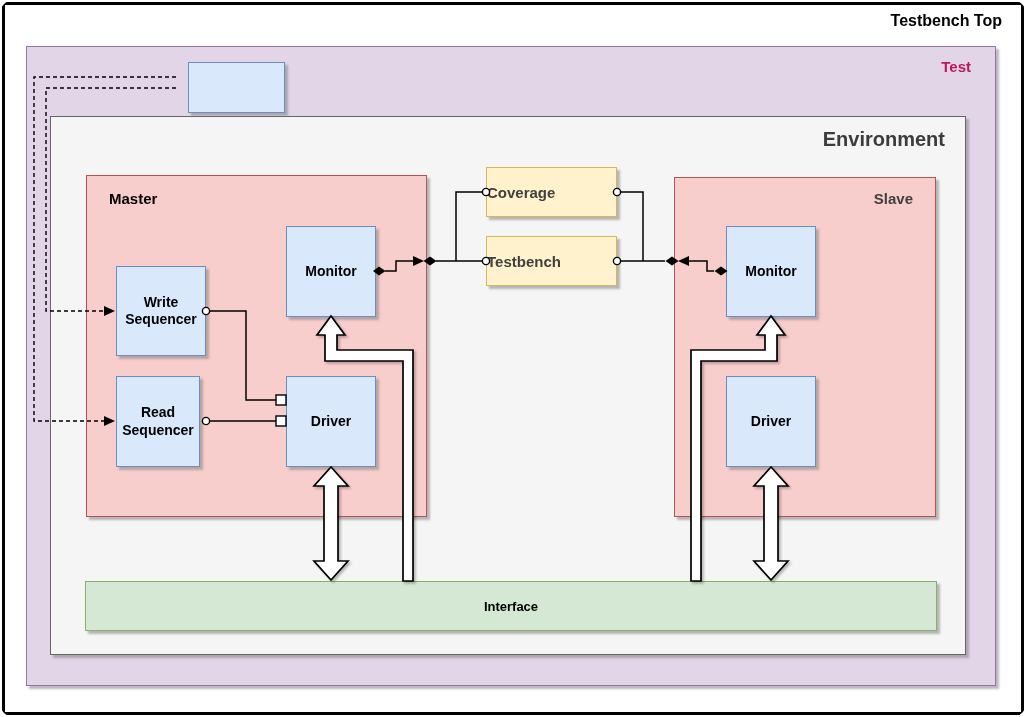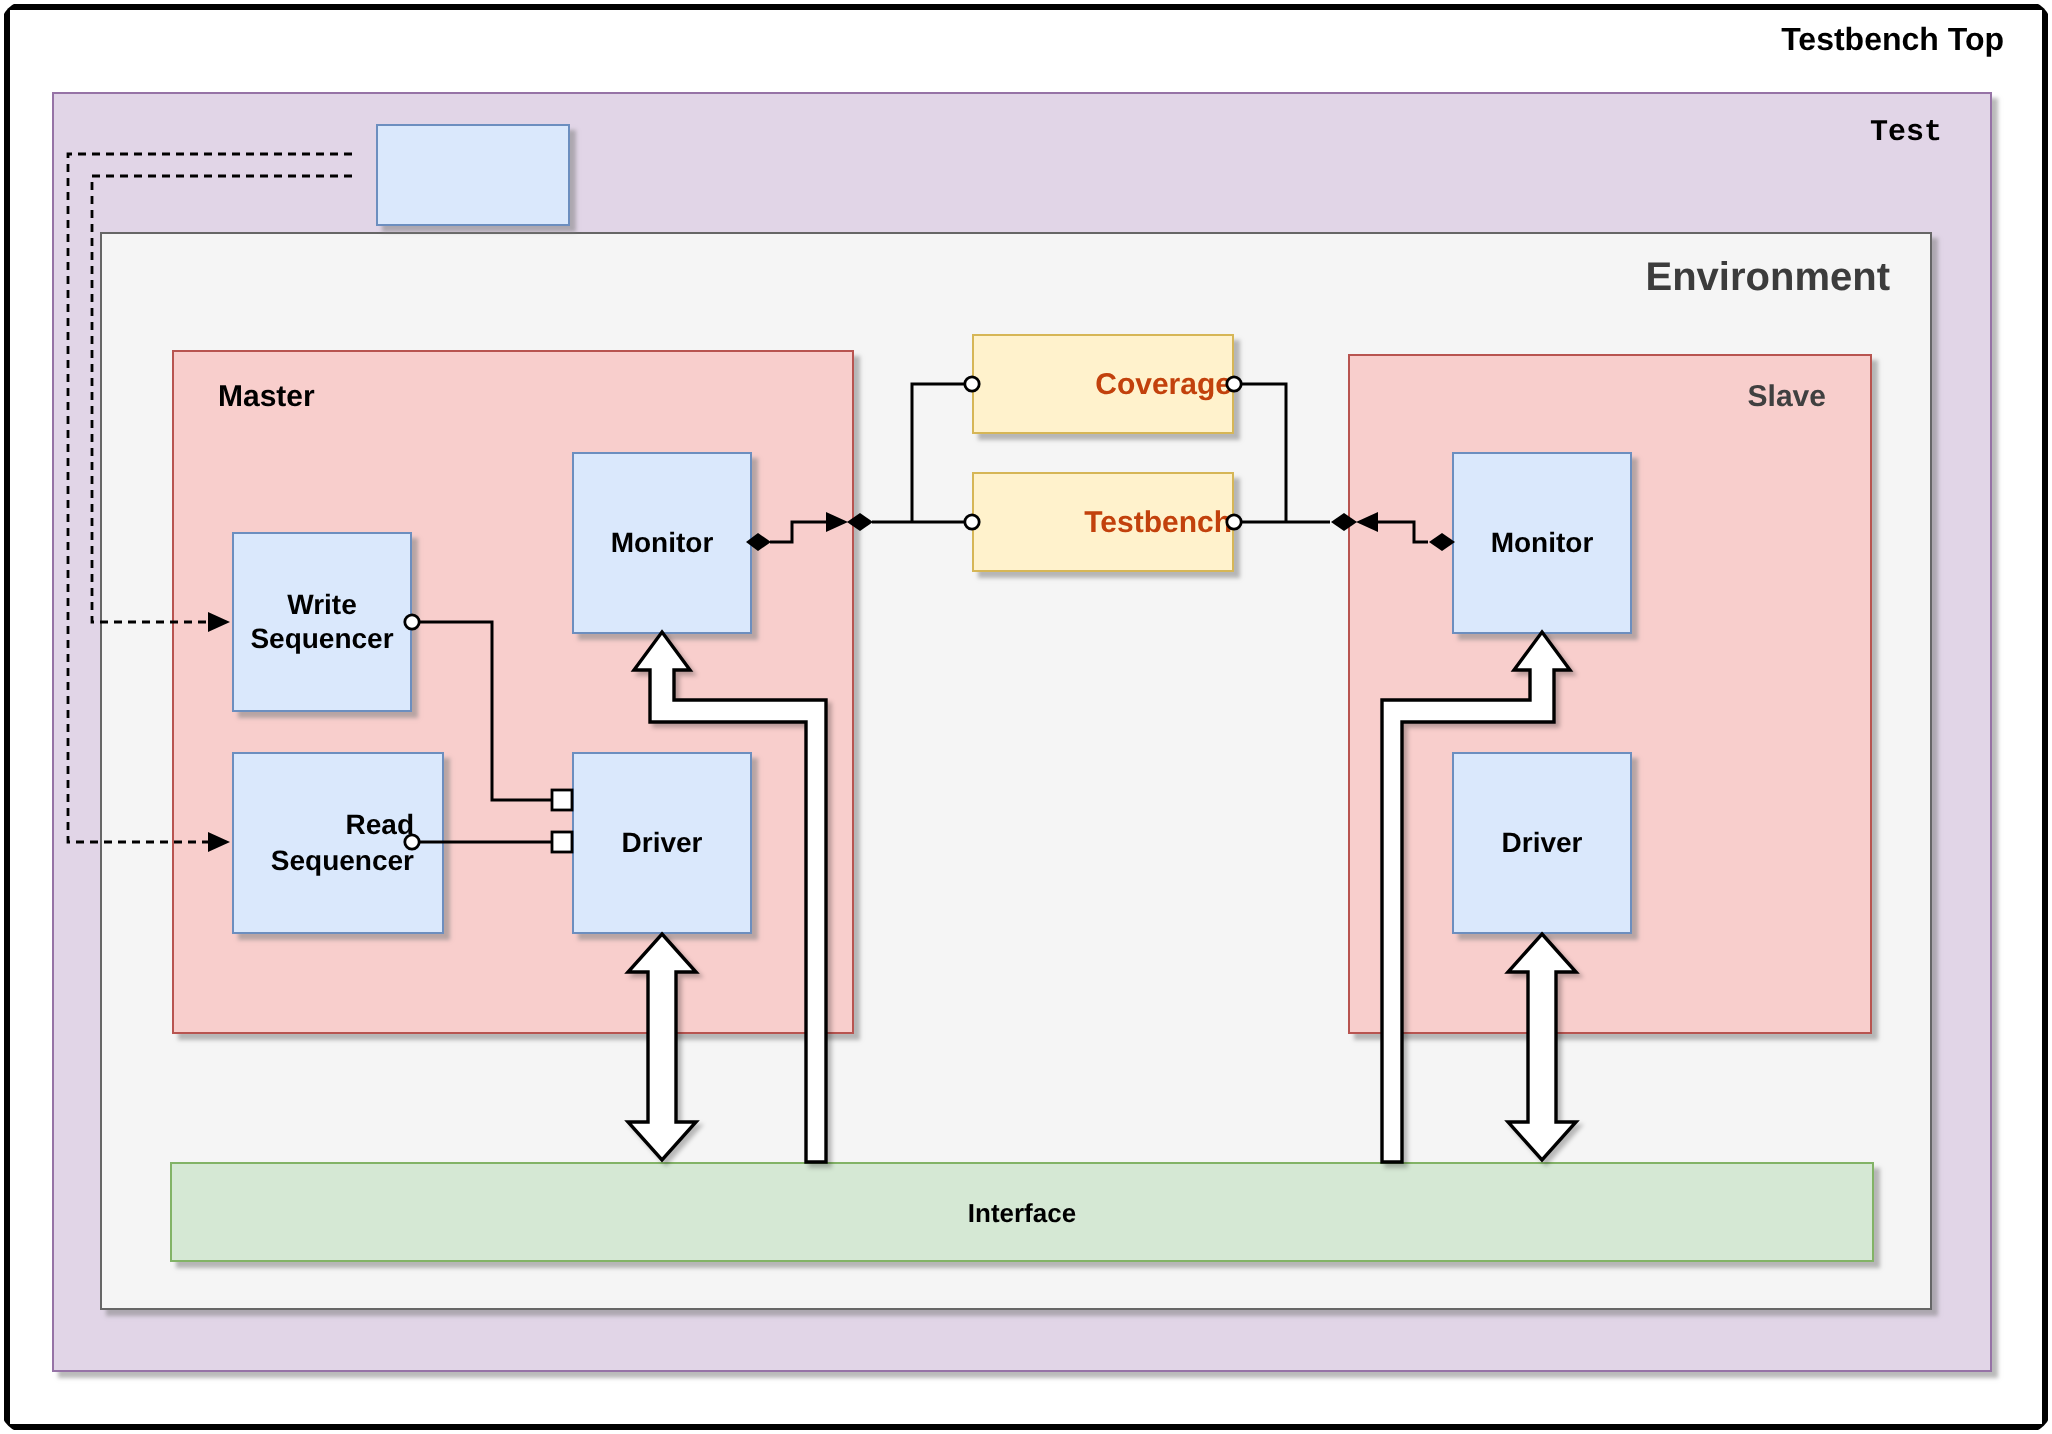--- a/index.html
+++ b/index.html
@@ -4,35 +4,35 @@
 <style>
   html,body{margin:0;padding:0;background:#fff;}
   .stage{position:relative;width:1026px;height:717px;background:#ffffff;
          font-family:"Liberation Sans",sans-serif;overflow:hidden;border-radius:14px;}
   .frame{position:absolute;inset:2px;border:3px solid #000;}
   .box{position:absolute;box-sizing:border-box;}
   .shadow{box-shadow:3px 3px 2px rgba(130,130,130,.55);}
   .title-label{position:absolute;top:12px;right:24px;font-size:16px;font-weight:bold;color:#000;}
   .test-box{left:26px;top:46px;width:970px;height:640px;
             background:var(--purple-fill,#E1D5E7);border:1px solid var(--purple-stroke,#9673A6);}
-  .test-label{position:absolute;top:11px;right:24px;font-size:15px;font-weight:bold;color:#000000;font-family:Liberation Mono, monospace;}
+  .test-label{position:absolute;top:11px;right:24px;font-size:15px;font-weight:bold;color:#be185d;}
   .env-box{left:50px;top:116px;width:916px;height:539px;
            background:var(--gray-fill,#F5F5F5);border:1px solid var(--gray-stroke,#666666);}
   .env-label{position:absolute;top:11px;right:20px;font-size:20px;font-weight:600;color:#3c3c3c;}
   .agent-box{background:var(--pink-fill,#F8CECC);border:1px solid var(--pink-stroke,#B85450);}
   .master-box{left:86px;top:175px;width:341px;height:342px;}
   .master-label{position:absolute;top:14px;left:22px;font-size:15px;font-weight:bold;color:#000;}
   .slave-box{left:674px;top:177px;width:262px;height:340px;}
   .slave-label{position:absolute;top:12px;right:22px;font-size:15px;font-weight:bold;color:#404040;}
   .node{display:flex;align-items:center;justify-content:center;text-align:center;
         background:var(--blue-fill,#DAE8FC);border:1px solid var(--blue-stroke,#6C8EBF);
         font-size:14px;font-weight:bold;color:#000;line-height:1.25;padding:14px;}
-  .yellow{display:flex;align-items:center;justify-content:flex-end;text-align:center;
+  .yellow{display:flex;align-items:center;justify-content:flex-start;text-align:center;
           background:var(--yellow-fill,#FFF2CC);border:1px solid var(--yellow-stroke,#D6B656);
-          font-size:15px;font-weight:bold;color:#c2410c;}
+          font-size:15px;font-weight:bold;color:#404040;}
   .interface-box{left:85px;top:581px;width:852px;height:50px;
           display:flex;align-items:center;justify-content:center;
           background:var(--green-fill,#D5E8D4);border:1px solid var(--green-stroke,#82B366);
           font-size:13px;font-weight:bold;color:#000;}
   .seq{display:flex;align-items:center;justify-content:center;
        background:var(--blue-fill,#DAE8FC);border:1px solid var(--blue-stroke,#6C8EBF);
        font-size:14px;font-weight:normal;color:#444;}
   svg.overlay{position:absolute;left:0;top:0;pointer-events:none;}
   .blockarrow{filter:drop-shadow(2px 2px 1px rgba(0,0,0,.25));}
 </style>
@@ -58,21 +58,21 @@
 
   <div class="box agent-box slave-box shadow">
     <div class="slave-label">Slave</div>
   </div>
 
   <div class="box seq shadow" style="left:188px;top:62px;width:97px;height:51px;"></div>
 
   <div class="box node shadow" style="left:116px;top:266px;width:90px;height:90px;">
     <span>Write Sequencer</span>
   </div>
-  <div class="box node shadow" style="left:116px;top:376px;width:106px;height:91px;text-align:right;">
+  <div class="box node shadow" style="left:116px;top:376px;width:84px;height:91px;">
     <span>Read Sequencer</span>
   </div>
   <div class="box node shadow" style="left:286px;top:226px;width:90px;height:91px;">
     <span>Monitor</span>
   </div>
   <div class="box node shadow" style="left:286px;top:376px;width:90px;height:91px;">
     <span>Driver</span>
   </div>
 
   <div class="box node shadow" style="left:726px;top:226px;width:90px;height:91px;">

